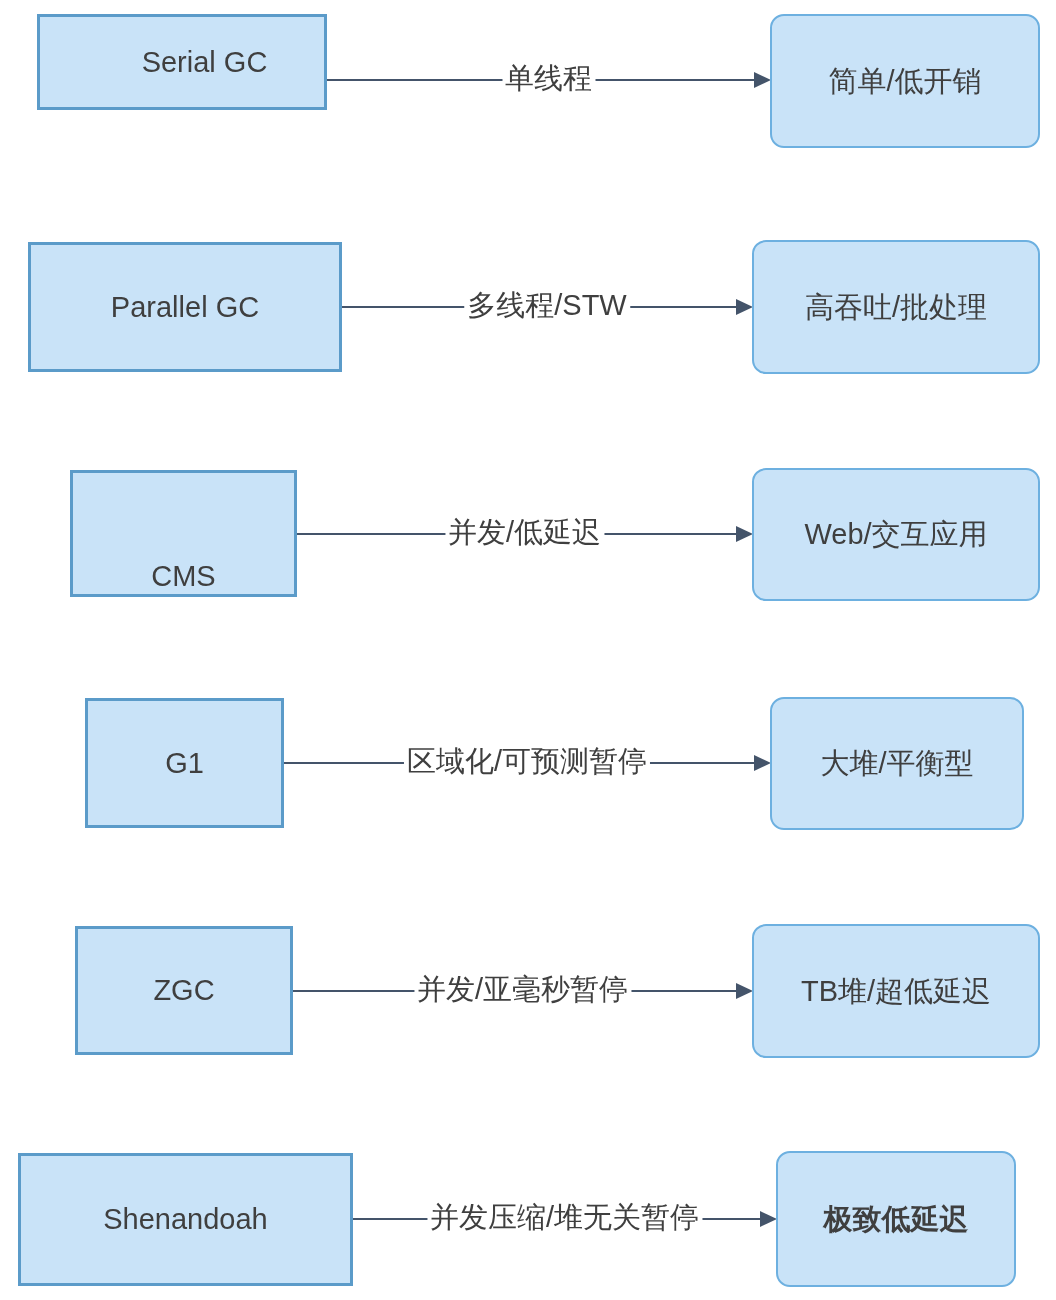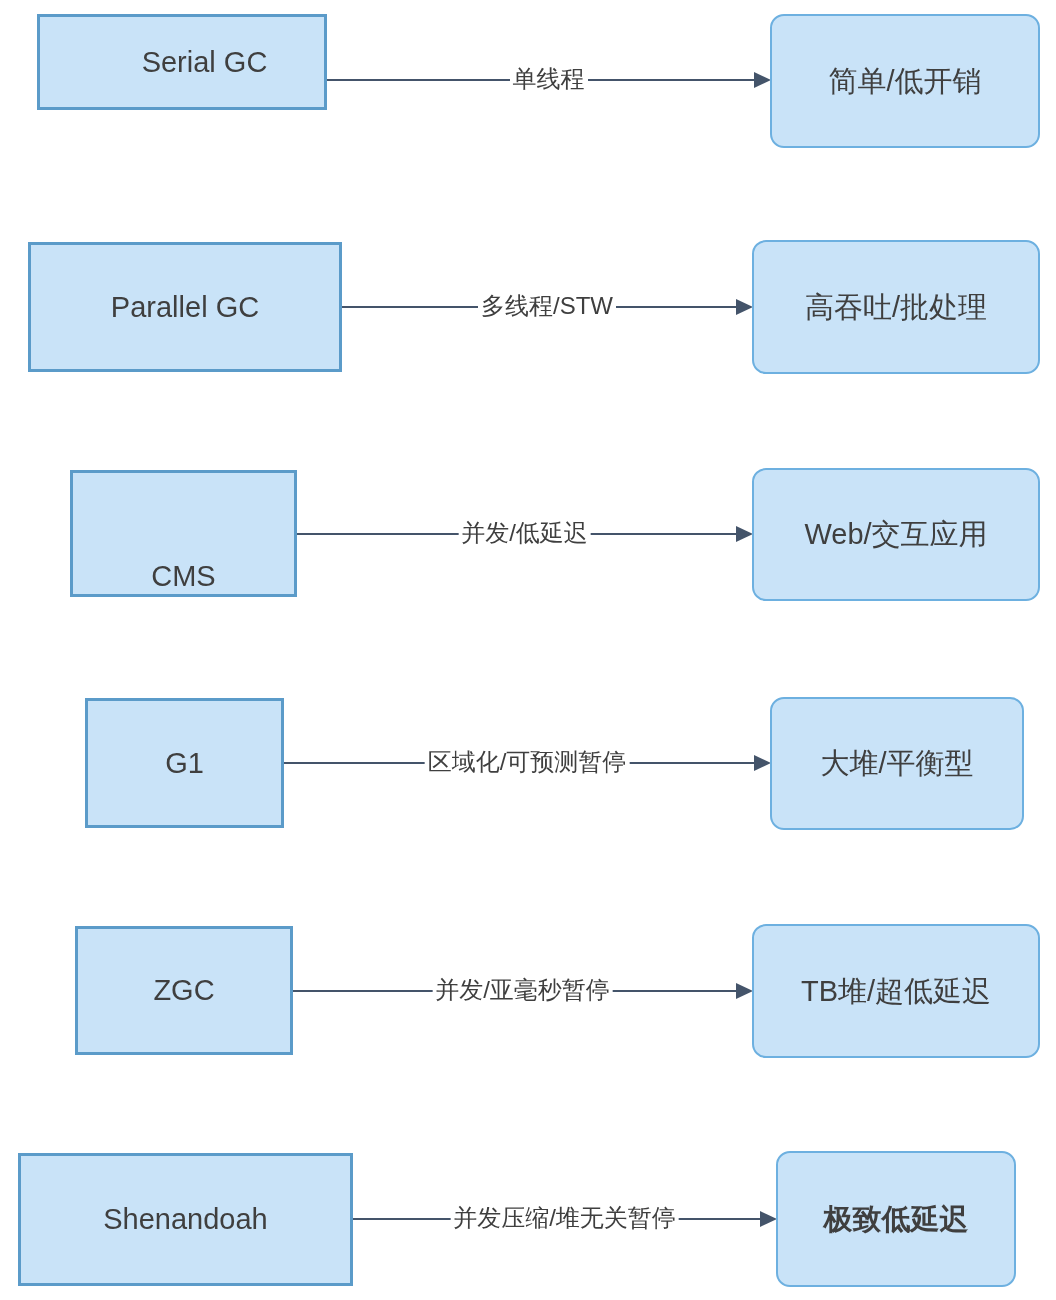--- a/index.html
+++ b/index.html
@@ -56,21 +56,21 @@
     border-top: 8px solid transparent;
     border-bottom: 8px solid transparent;
   }
   .edge-label {
     position: absolute;
     left: 50%;
     top: 0;
     transform: translate(-50%, -52%);
     background: var(--background);
     padding: 0 3px;
-    font-size: 24px;
+    font-size: 29px;
     color: var(--text);
     white-space: nowrap;
   }
   
   .r0-src { left: 37px;  top: 14px;   width: 290px; height: 96px; padding-left: 45px; }
   .r0-edge{ left: 327px; top: 80px;   width: 443px; }
   .r0-tgt { left: 770px; top: 14px;   width: 270px; height: 134px; }
 
   .r1-src { left: 28px;  top: 242px;  width: 314px; height: 130px; }
   .r1-edge{ left: 342px; top: 307px;  width: 410px; }

